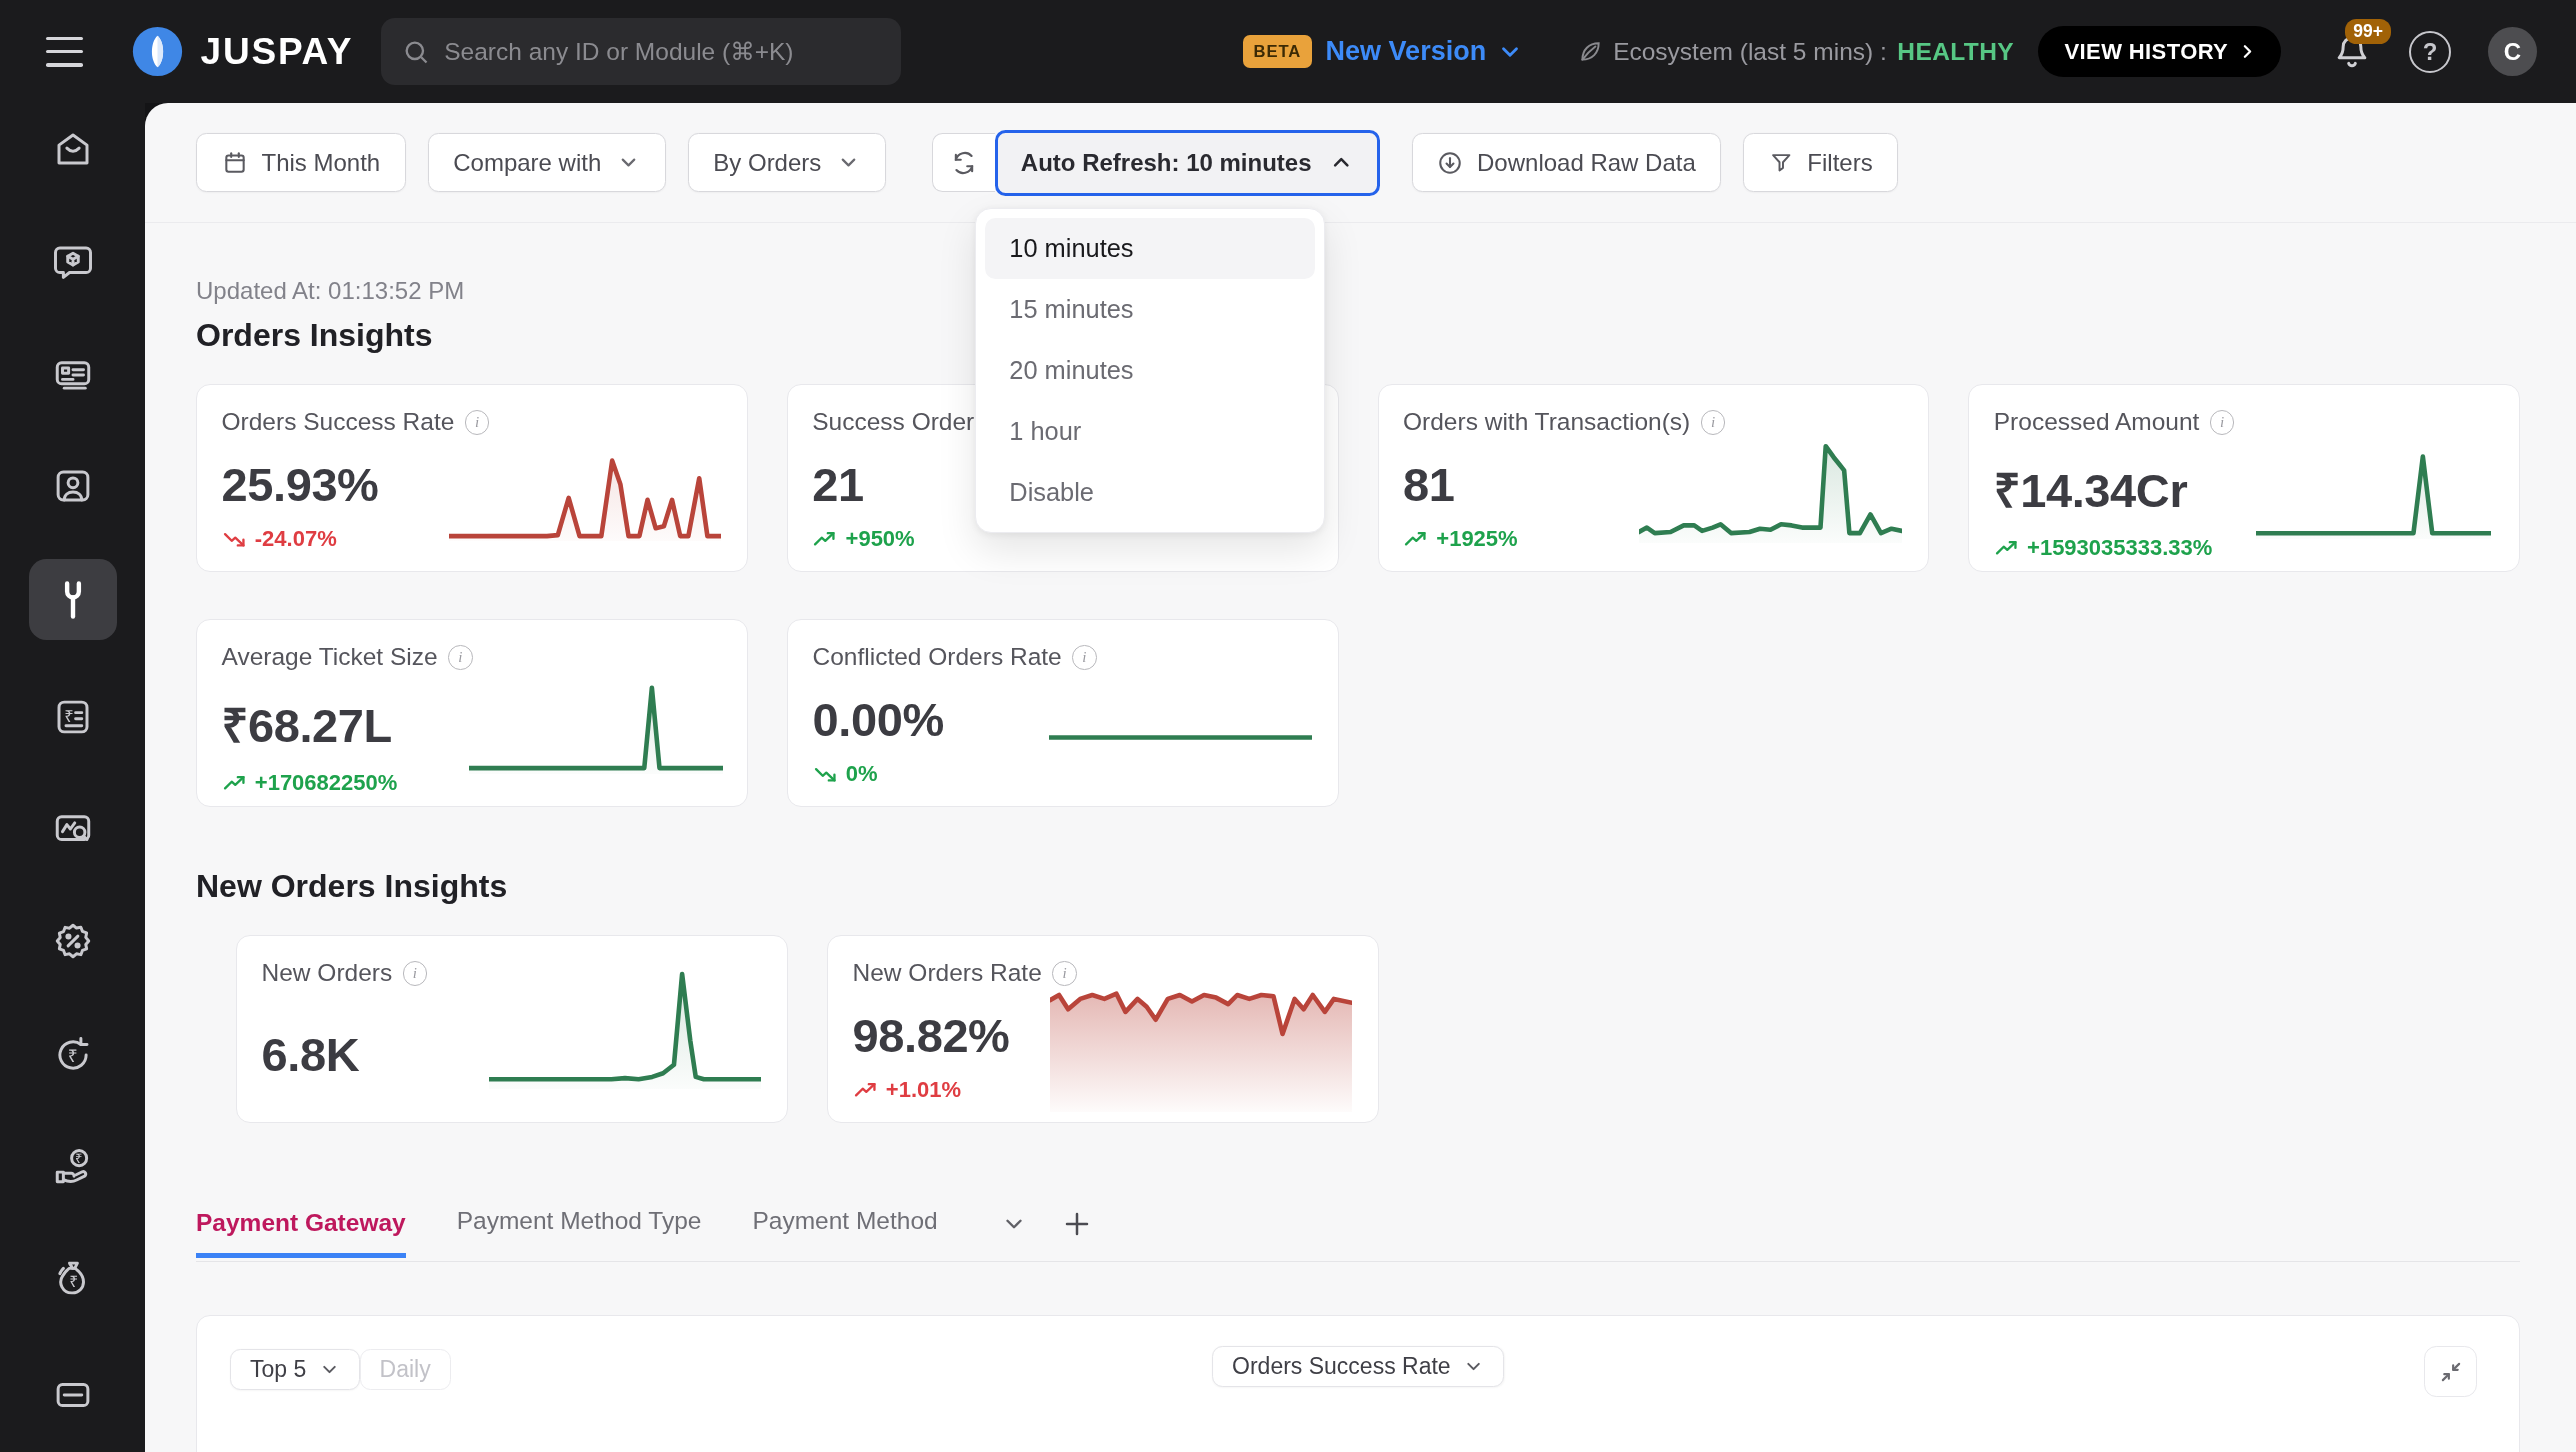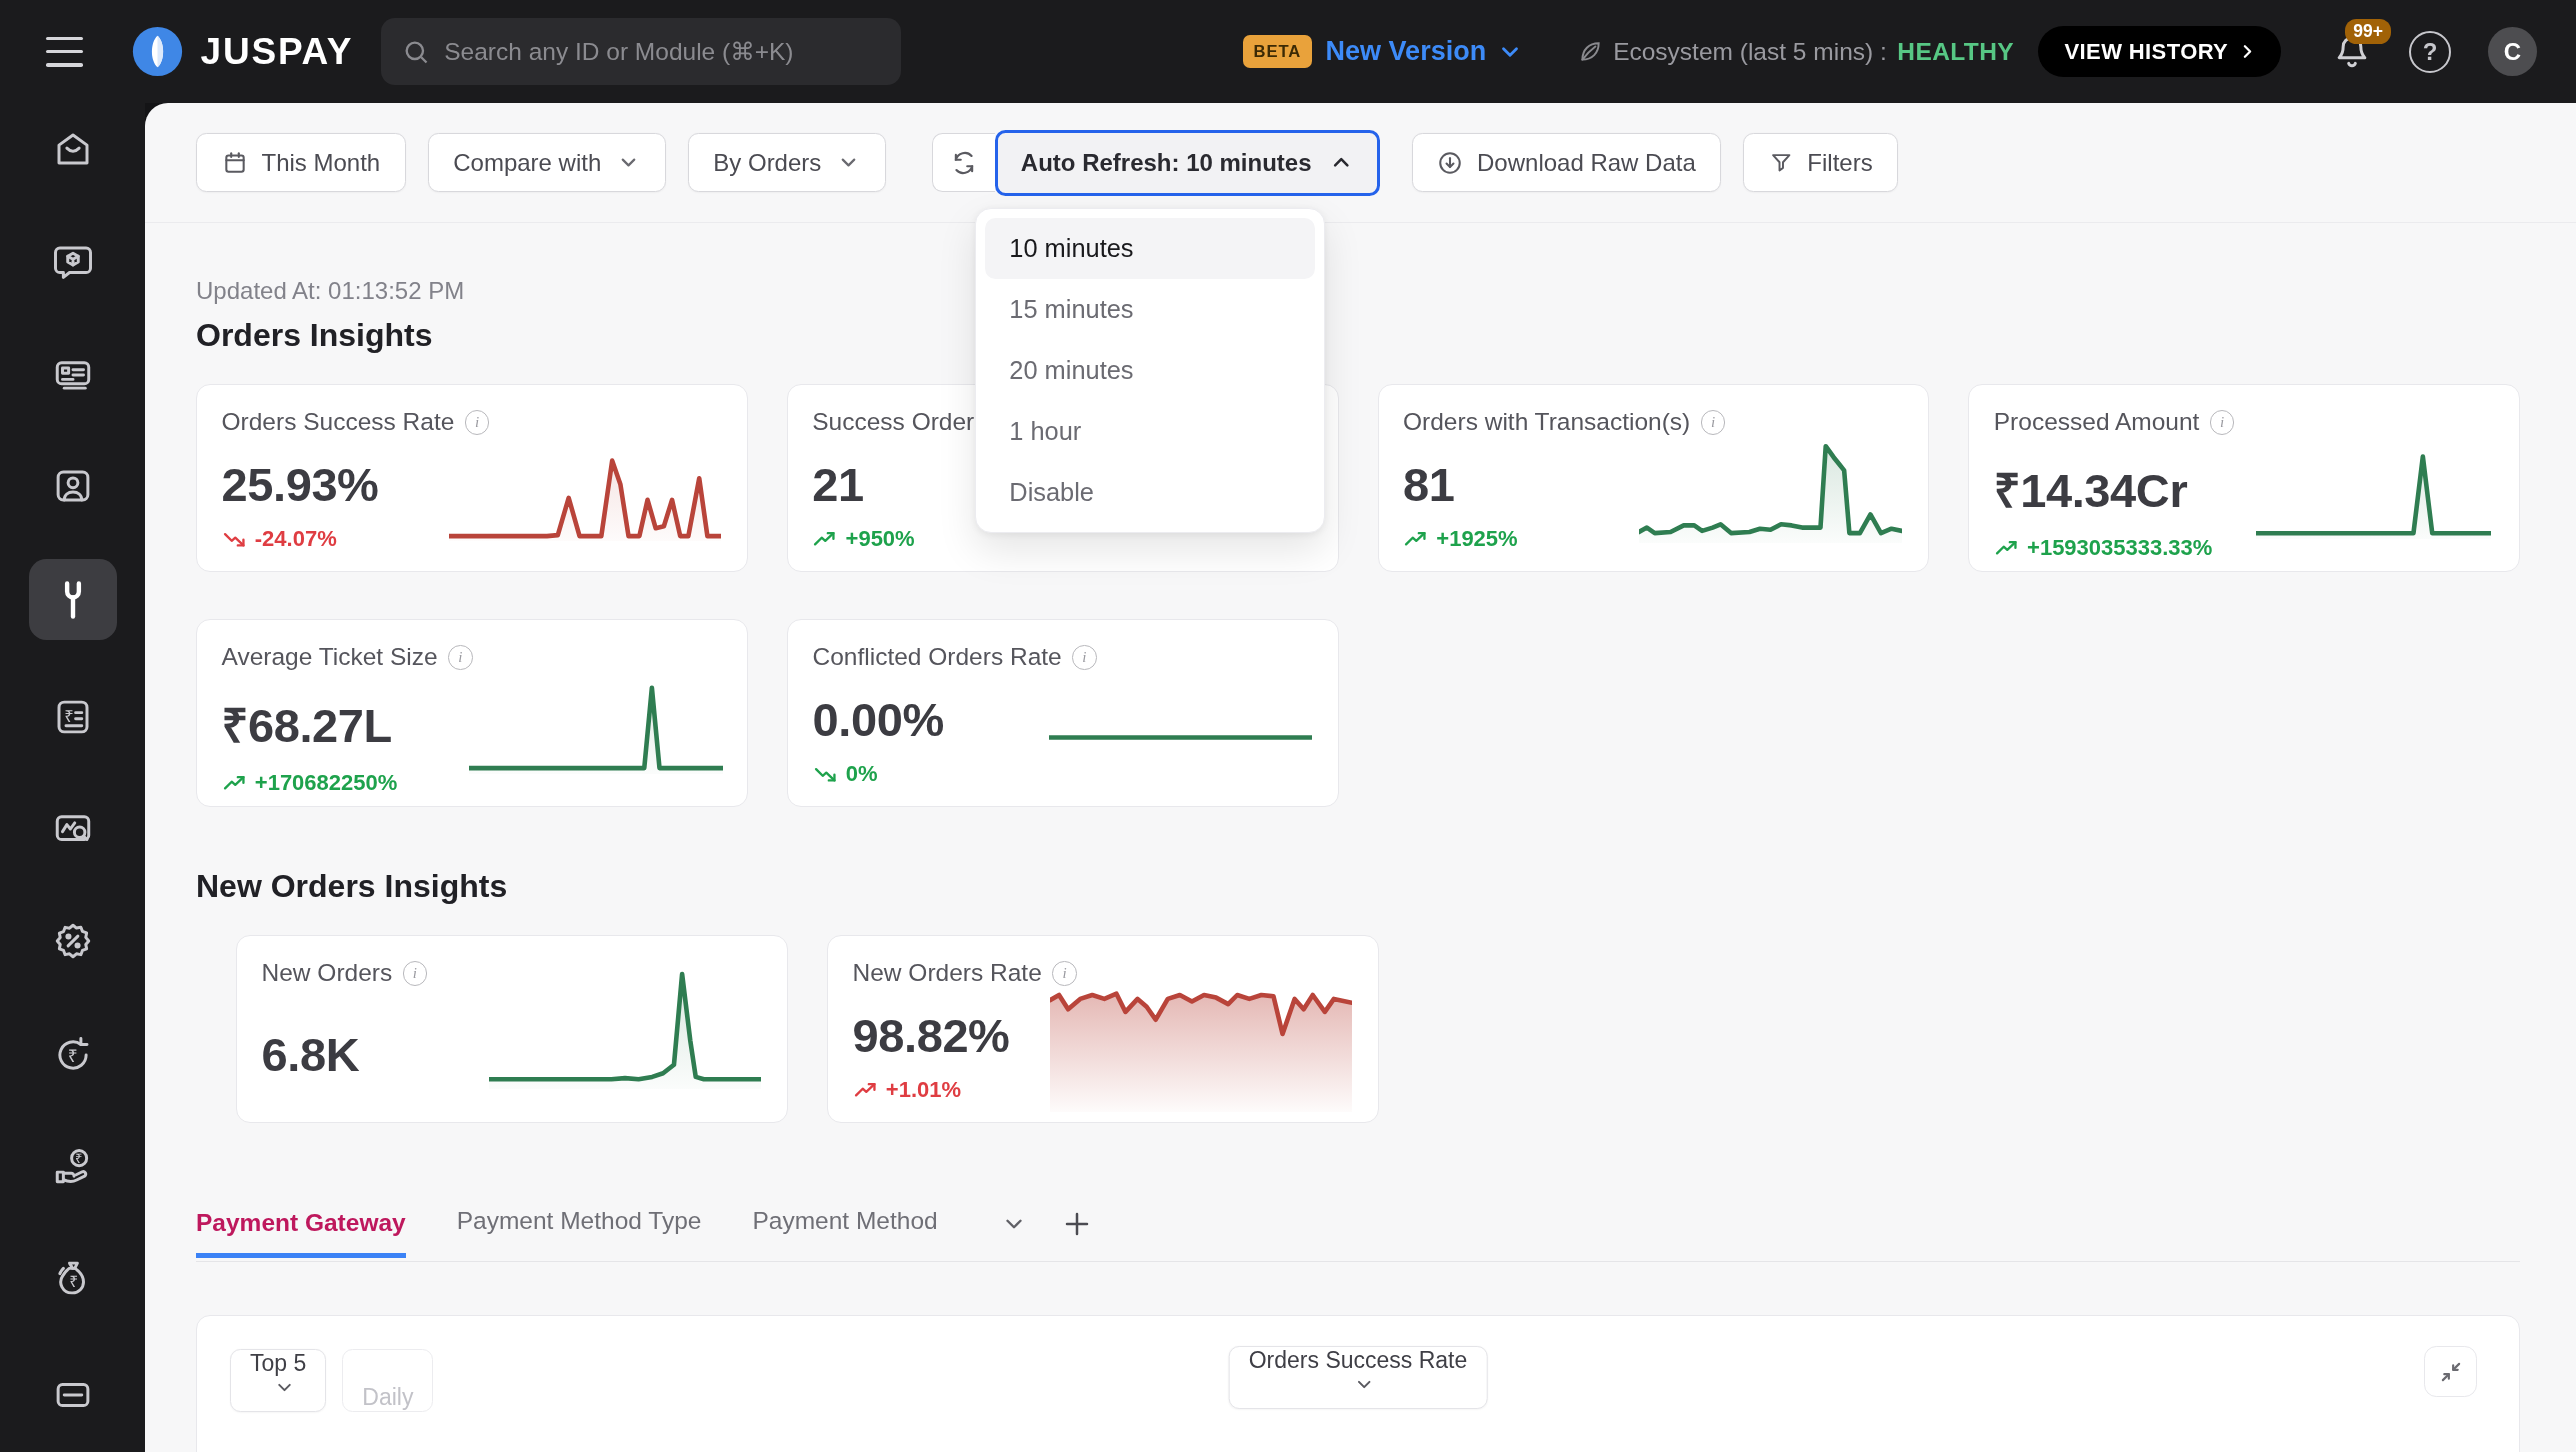--- a/index.html
+++ b/index.html
@@ -108,25 +108,25 @@
   .tabs { margin-top:79px; display:flex; align-items:center; border-bottom:1.8px solid #e5e5e8; height:60px; }
   .tab { font-size:24.5px; color:#6f6f76; margin-right:51px; padding-bottom:21px; cursor:pointer; }
   .tab.active { color:#be185d; font-weight:600; border-bottom:5.3px solid #3b82f6; margin-bottom:-3.5px; padding-bottom:16px; }
   .tab-chev { margin:0 35px 16px 12.3px; cursor:pointer; }
   .tab-plus { margin-bottom:16px; cursor:pointer; }
 
   
   .bottom-card { margin-top:53px; position:relative; width:2324px; height:280px; background:#fff;
     border:1.8px solid #e8e8ec; border-radius:14px; padding:33px; }
   .bc-row { display:flex; align-items:center; }
-  .bc-btn { height:63px; background:#fff; border:1.8px solid #e4e4e8; border-radius:10.5px; color:#3f3f46;
+  .bc-btn { height:41px; background:#fff; border:1.8px solid #e4e4e8; border-radius:10.5px; color:#3f3f46;
     font-size:23px; display:flex; align-items:center; padding:0 19px; cursor:pointer; font-family:inherit;
-    box-shadow:0 0.9px 1.8px rgba(0,0,0,0.04);flex-direction:column; }
+    box-shadow:0 0.9px 1.8px rgba(0,0,0,0.04); }
   .bc-btn .chev { margin-left:12.3px; }
-  .bc-btn.disabled { color:#c2c2c8; border-color:#ececef; box-shadow:none; margin-left:16px; cursor:default;justify-content:flex-end; }
+  .bc-btn.disabled { color:#c2c2c8; border-color:#ececef; box-shadow:none; cursor:default;justify-content:flex-end; }
   .bc-metric { position:absolute; left:50%; top:30px; transform:translateX(-50%); }
   .bc-expand { position:absolute; right:42px; top:30px; width:53px; height:51px; background:#fff;
     border:1.8px solid #e8e8ec; border-radius:12.3px; display:flex; align-items:center; justify-content:center; cursor:pointer; }
 </style>
 </head>
 <body>
 
 <header class="navbar">
   <div class="hamburger">
       <span></span>

